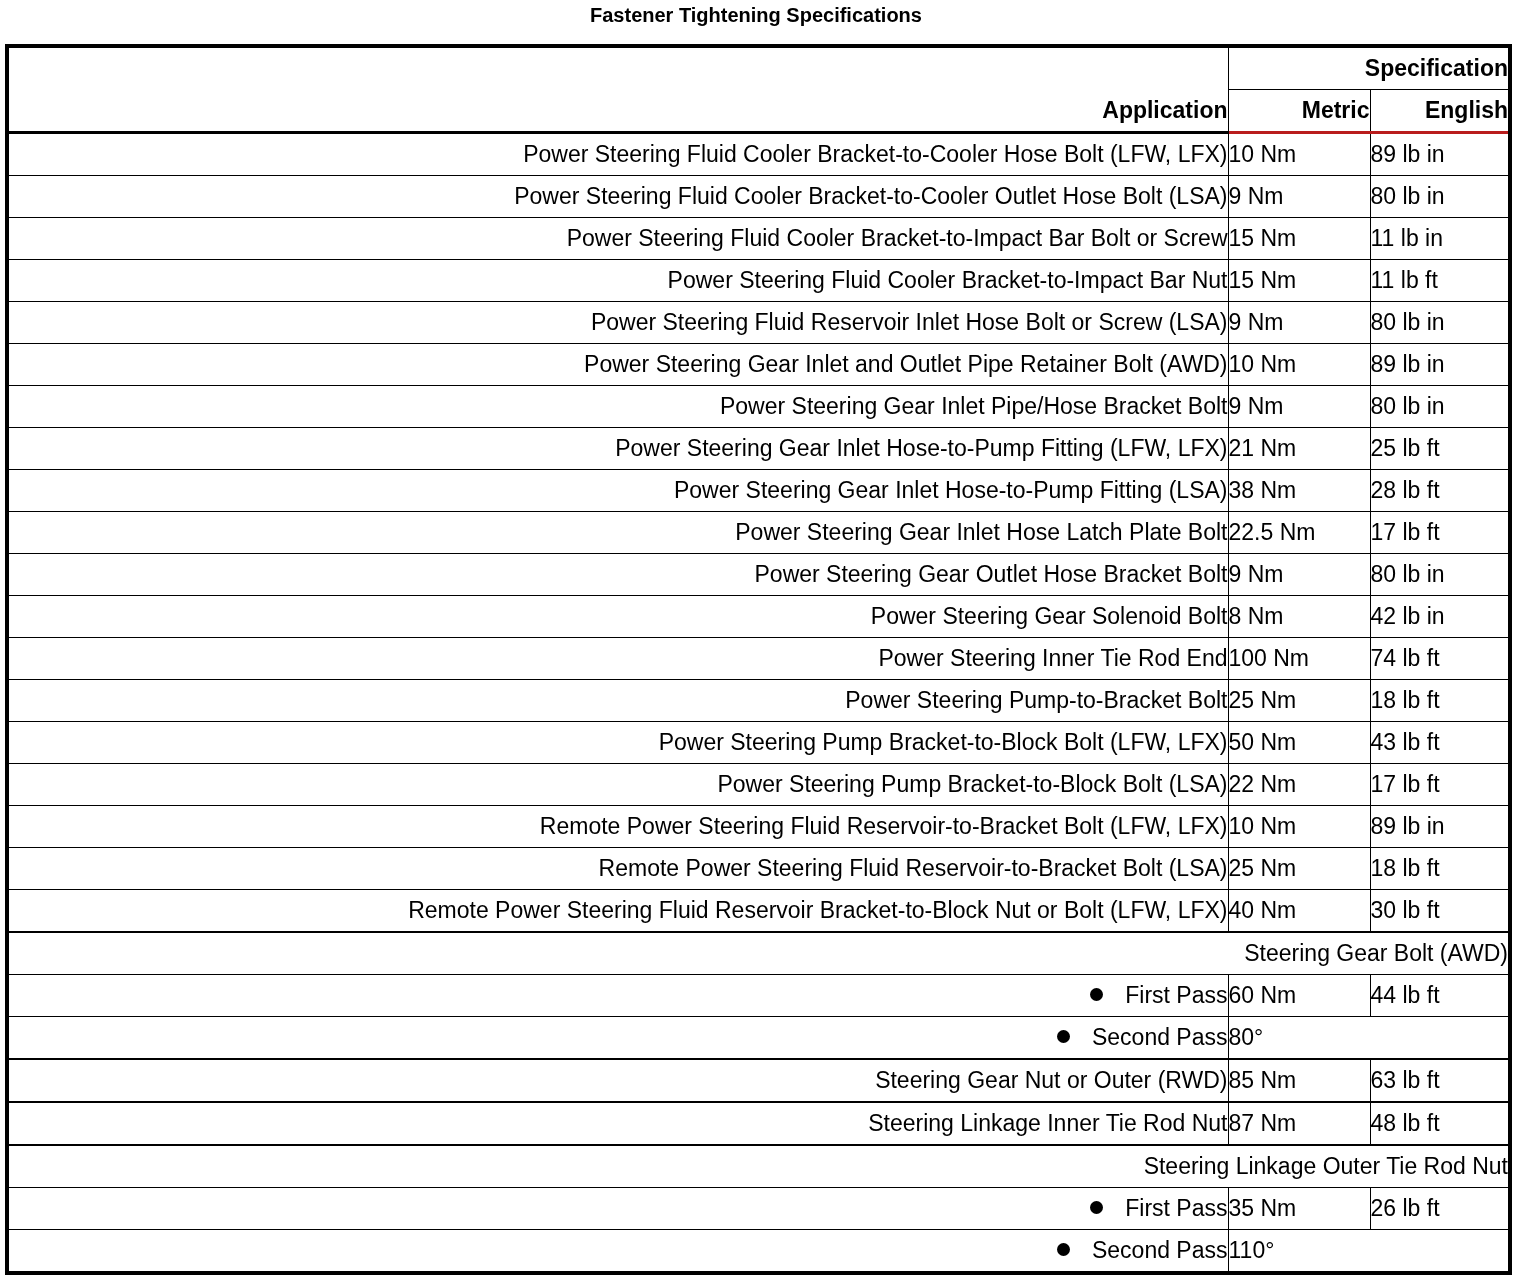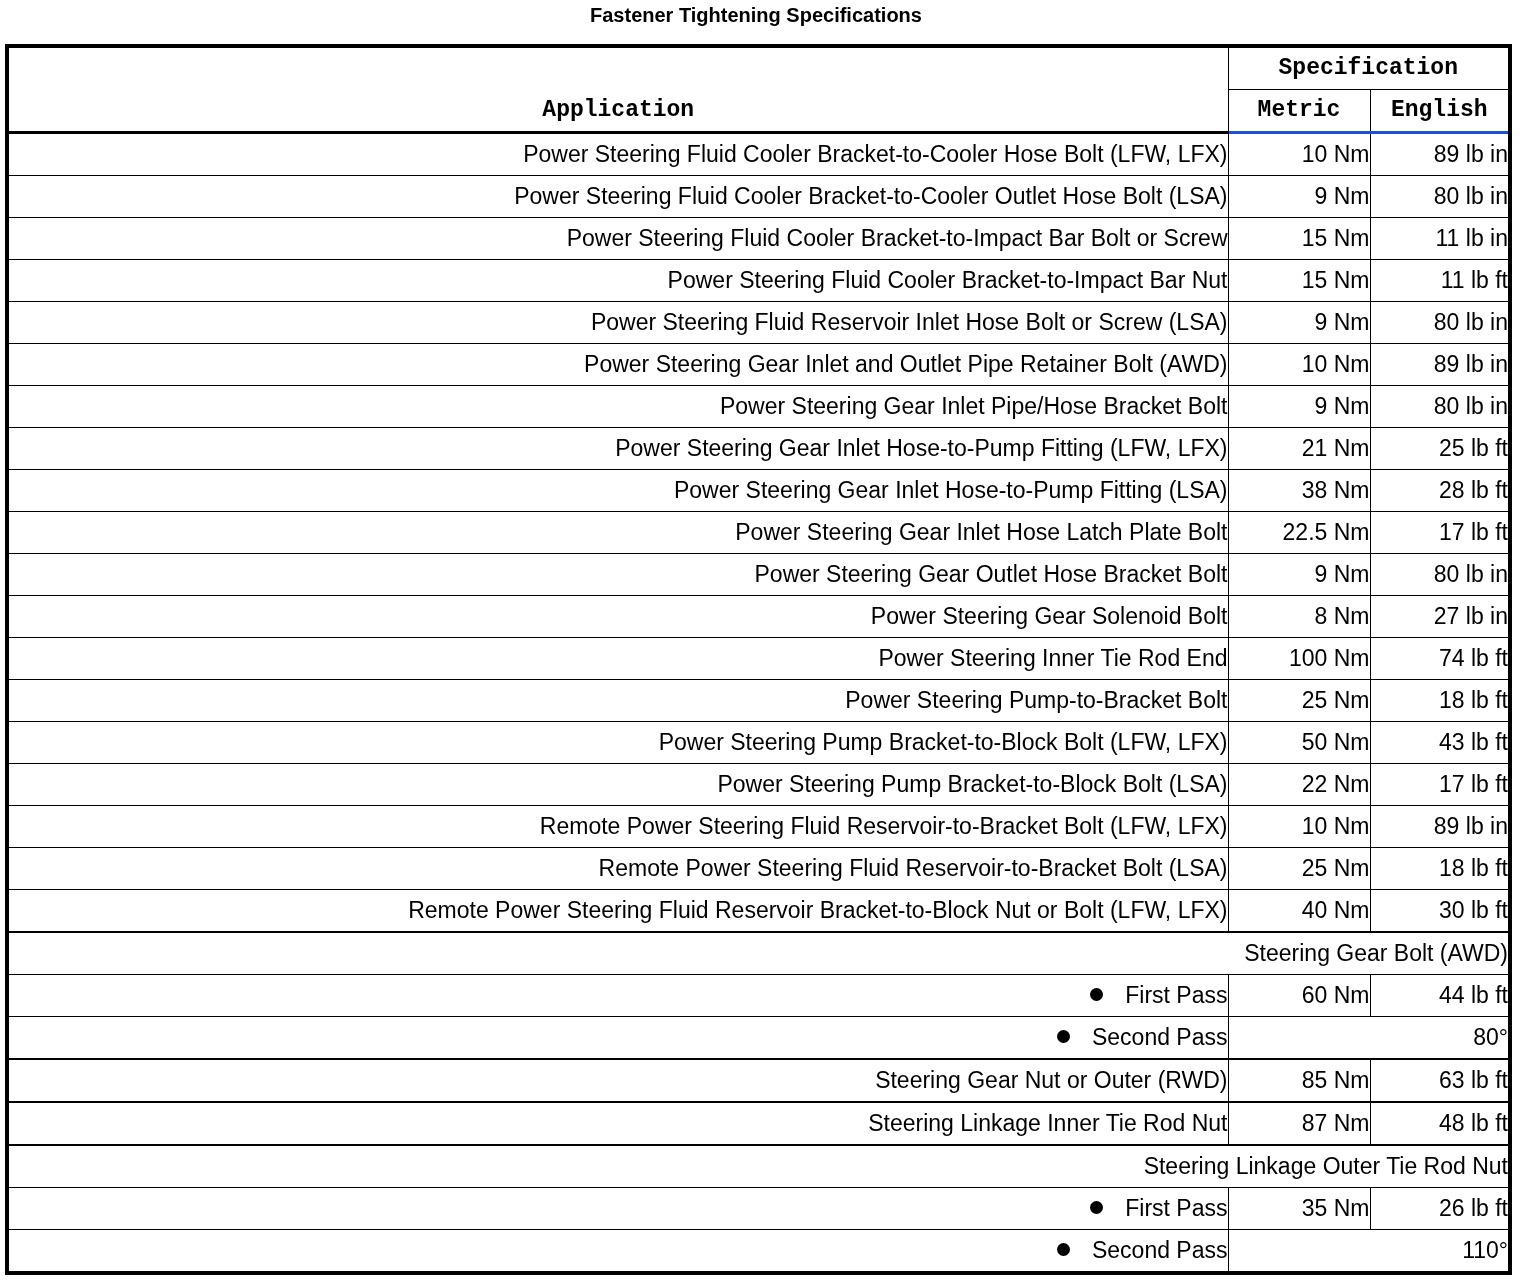--- a/index.html
+++ b/index.html
@@ -1,26 +1,26 @@
 <!DOCTYPE html>
 <html><head>
 <meta charset="utf-8">
 <style>
   html, body { margin: 0; padding: 0; background: #ffffff; }
   body { width: 1520px; height: 1280px; position: relative; font-family: "Liberation Sans", sans-serif; color: #000; }
   .title { position: absolute; left: 0; top: 0; width: 1512px; text-align: center; font-weight: bold; font-size: 20px; line-height: 30px; }
   table.spec { position: absolute; left: 5px; top: 44px; width: 1503px; border-collapse: collapse; border: 4px solid #000; table-layout: fixed; }
   table.spec td, table.spec th { border: 1px solid #000; font-size: 23px; padding: 0; height: 41px; line-height: 41px; white-space: nowrap; overflow: hidden; }
-  table.spec th { font-weight: bold; text-align: center; font-family: Liberation Mono, monospace; }
+  table.spec th { font-weight: bold; text-align: right; }
   th.app-h { vertical-align: bottom; line-height: 41px; }
   td.app { text-align: right; padding-left: 4px; }
   td.app.sub { padding-left: 20px; }
-  td.val { text-align: right; }
+  td.val { text-align: left; }
   .bullet { display: inline-block; width: 13px; height: 13px; border-radius: 50%; background: #000; margin-right: 22px; vertical-align: middle; position: relative; top: -2px; margin-left: 0px; }
-  tr.head-bottom th, tr.head-bottom td { border-bottom: 3px solid #1d4ed8; }
+  tr.head-bottom th, tr.head-bottom td { border-bottom: 3px solid #b91c1c; }
   tr.group-top td { border-top: 2px solid #000; }
   col.c1 { width: 1221px; }
   col.c2 { width: 142px; }
   col.c3 { width: 140px; }
 </style>
 </head>
 <body>
 
 <div class="title">Fastener Tightening Specifications</div>
 
@@ -93,21 +93,21 @@
         <td class="val">17 lb ft</td>
       </tr>
       <tr>
         <td class="app">Power Steering Gear Outlet Hose Bracket Bolt</td>
         <td class="val">9 Nm</td>
         <td class="val">80 lb in</td>
       </tr>
       <tr>
         <td class="app">Power Steering Gear Solenoid Bolt</td>
         <td class="val">8 Nm</td>
-        <td class="val">27 lb in</td>
+        <td class="val">42 lb in</td>
       </tr>
       <tr>
         <td class="app">Power Steering Inner Tie Rod End</td>
         <td class="val">100 Nm</td>
         <td class="val">74 lb ft</td>
       </tr>
       <tr>
         <td class="app">Power Steering Pump-to-Bracket Bolt</td>
         <td class="val">25 Nm</td>
         <td class="val">18 lb ft</td>

